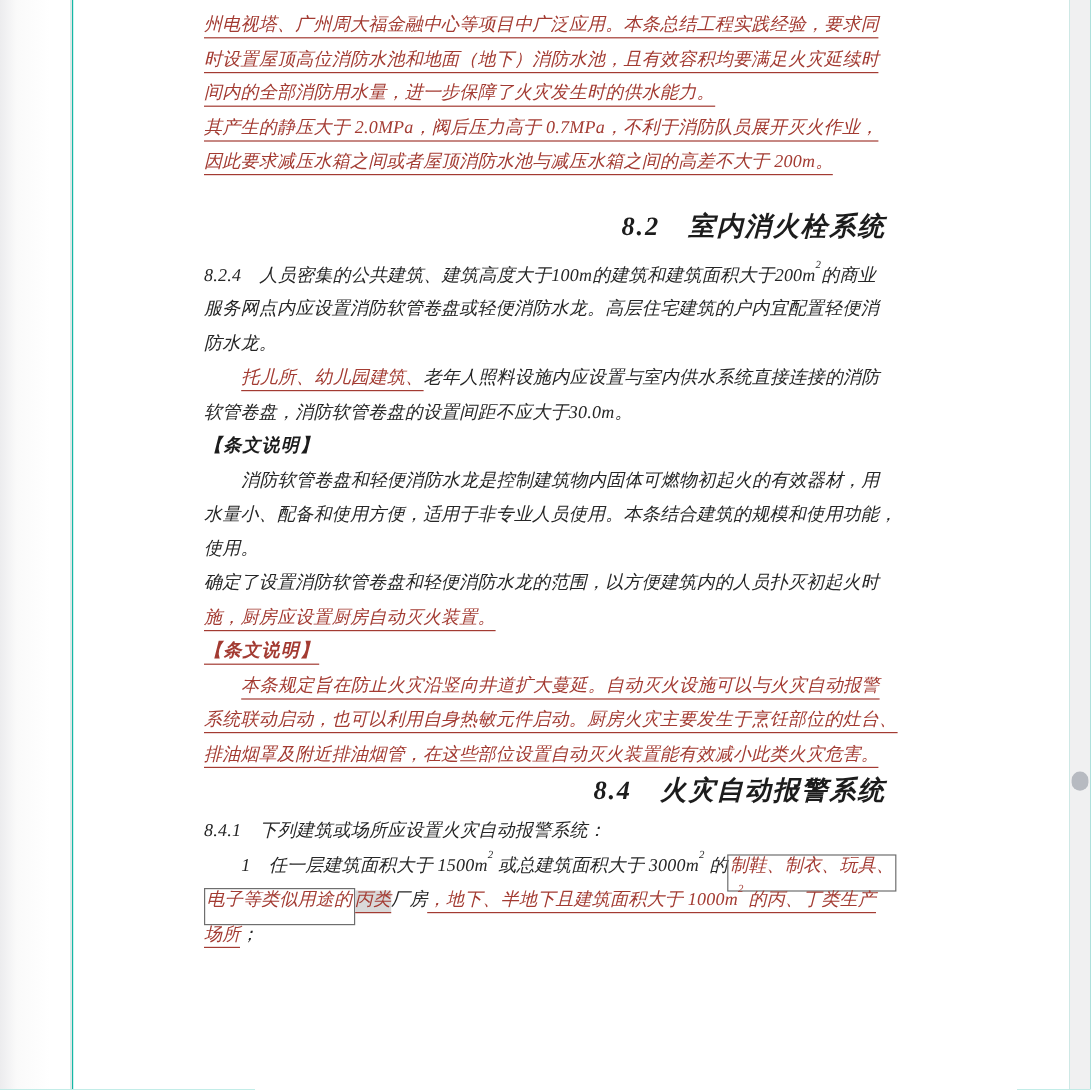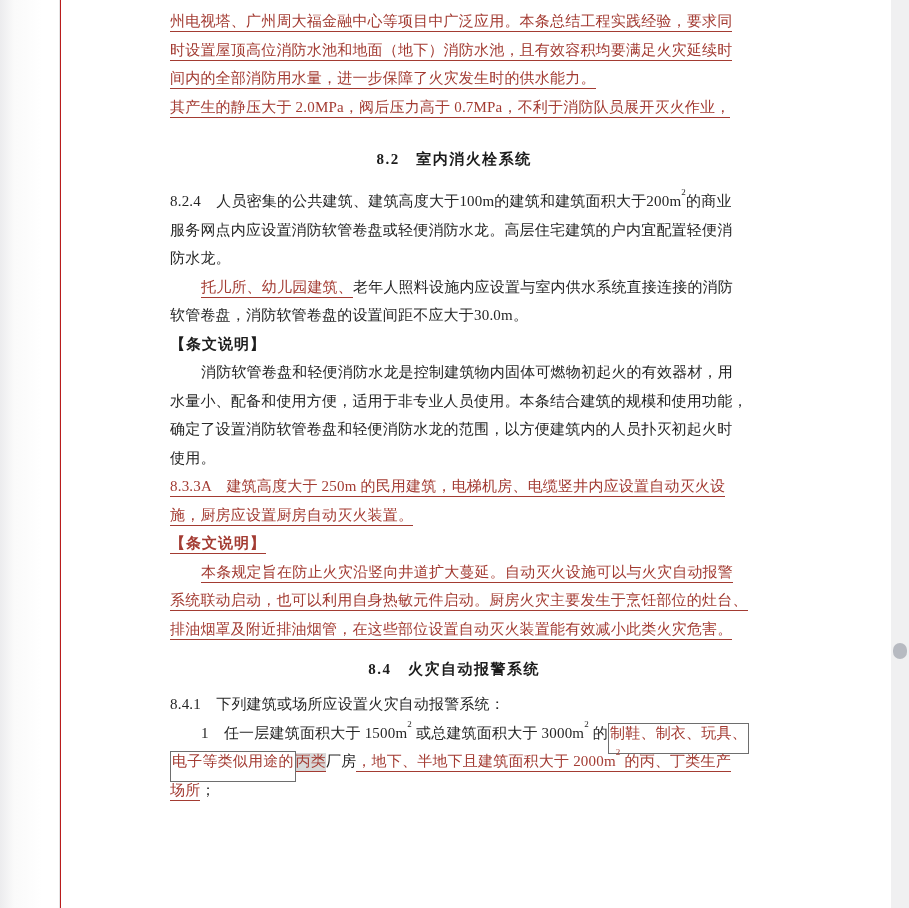--- a/index.html
+++ b/index.html
@@ -1,37 +1,37 @@
 <!DOCTYPE html>
 <html style="--red: #a33b32; --black: #262626; --box_border: #6e6e6e; --shade_bg: #d9d9d9; --page_edge: #e4e4e5; --scroll_track: #f0f0f1; --scroll_thumb: #b7bac1;"><head>
 <meta charset="utf-8">
 <style>
   * { margin:0; padding:0; box-sizing:border-box; }
   html,body { width:909px; height:908px; overflow:hidden; background:#ffffff;
     font-family:"Liberation Serif","DejaVu Serif",serif; }
-  .viewer { position:relative; width:909px; height:908px; background:#b91c1c; overflow:hidden; }
+  .viewer { position:relative; width:909px; height:908px; background:#14b8a6; overflow:hidden;font-style:italic; }
 
   
   .gutter-left { position:absolute; left:0; top:0; bottom:0; width:60px;
     background:linear-gradient(to right,#ececee 0px,#fafafa 14px,#ffffff 42px);
     border-right:1px solid var(--page_edge,#e4e4e5); }
 
   
   .page { position:absolute; left:61px; top:0; bottom:0; width:830px; background:#ffffff; }
 
   
   .content { position:absolute; left:109px; top:7px; width:568px;
     font-size:15px; color:var(--black,#262626); letter-spacing:0.2px; }
 
   .line { line-height:28.5px; height:28.5px; white-space:nowrap; }
   .line.indent { padding-left:31px; }
 
-  .heading { text-align:center; font-weight:bold; font-size:15px; line-height:27px;
+  .heading { text-align:right; font-weight:bold; font-size:22px; line-height:27px;
     height:27px; margin:25px 0 14px 0; letter-spacing:1.5px; color:#1c1c1c; white-space:nowrap; }
-  .heading.tight { margin:13px 0 7px 0; }
+  .heading.tight { margin:2px 0 7px 0; }
 
   .seg { display:inline; }
   .seg-k  { color:var(--black,#262626); }
   .seg-kb { color:#1c1c1c; font-weight:bold; letter-spacing:1px; }
   .seg-r  { color:var(--red,#a33b32); border-bottom:1px solid var(--red,#a33b32); padding-bottom:2px; }
   .seg-rb { color:var(--red,#a33b32); font-weight:bold; letter-spacing:1px;
             border-bottom:1px solid var(--red,#a33b32); padding-bottom:2px; }
   .seg-rbox { color:var(--red,#a33b32); border:1px solid var(--box_border,#6e6e6e); padding:1px 1px 12px 1px; }
   .seg-rshade { color:var(--red,#a33b32); background:var(--shade_bg,#d9d9d9);
             border-bottom:1px solid var(--red,#a33b32); padding-bottom:2px; }
@@ -47,40 +47,40 @@
 <body>
 
 <div class="viewer">
   <div class="gutter-left"></div>
   <div class="page">
     <div class="content" id="doc-content">
         <div class="line"><span class="seg seg-r">州电视塔、广州周大福金融中心等项目中广泛应用。本条总结工程实践经验，要求同</span></div>
         <div class="line"><span class="seg seg-r">时设置屋顶高位消防水池和地面（地下）消防水池，且有效容积均要满足火灾延续时</span></div>
         <div class="line"><span class="seg seg-r">间内的全部消防用水量，进一步保障了火灾发生时的供水能力。</span></div>
         <div class="line"><span class="seg seg-r">其产生的静压大于 2.0MPa，阀后压力高于 0.7MPa，不利于消防队员展开灭火作业，</span></div>
+        <div class="line"><span class="seg seg-r">因此要求减压水箱之间或者屋顶消防水池与减压水箱之间的高差不大于 200m。</span></div>
         <div class="heading">8.2　室内消火栓系统</div>
         <div class="line"><span class="seg seg-k">8.2.4　人员密集的公共建筑、建筑高度大于100m的建筑和建筑面积大于200m</span><span class="seg seg-k"><sup>2</sup></span><span class="seg seg-k">的商业</span></div>
         <div class="line"><span class="seg seg-k">服务网点内应设置消防软管卷盘或轻便消防水龙。高层住宅建筑的户内宜配置轻便消</span></div>
         <div class="line"><span class="seg seg-k">防水龙。</span></div>
         <div class="line indent"><span class="seg seg-r">托儿所、幼儿园建筑、</span><span class="seg seg-k">老年人照料设施内应设置与室内供水系统直接连接的消防</span></div>
         <div class="line"><span class="seg seg-k">软管卷盘，消防软管卷盘的设置间距不应大于30.0m。</span></div>
         <div class="line"><span class="seg seg-kb">【条文说明】</span></div>
         <div class="line indent"><span class="seg seg-k">消防软管卷盘和轻便消防水龙是控制建筑物内固体可燃物初起火的有效器材，用</span></div>
         <div class="line"><span class="seg seg-k">水量小、配备和使用方便，适用于非专业人员使用。本条结合建筑的规模和使用功能，</span></div>
+        <div class="line"><span class="seg seg-k">使用。</span></div>
         <div class="line"><span class="seg seg-k">确定了设置消防软管卷盘和轻便消防水龙的范围，以方便建筑内的人员扑灭初起火时</span></div>
-        <div class="line"><span class="seg seg-k">使用。</span></div>
-        <div class="line"><span class="seg seg-r">8.3.3A　建筑高度大于 250m 的民用建筑，电梯机房、电缆竖井内应设置自动灭火设</span></div>
         <div class="line"><span class="seg seg-r">施，厨房应设置厨房自动灭火装置。</span></div>
         <div class="line"><span class="seg seg-rb">【条文说明】</span></div>
         <div class="line indent"><span class="seg seg-r">本条规定旨在防止火灾沿竖向井道扩大蔓延。自动灭火设施可以与火灾自动报警</span></div>
         <div class="line"><span class="seg seg-r">系统联动启动，也可以利用自身热敏元件启动。厨房火灾主要发生于烹饪部位的灶台、</span></div>
         <div class="line"><span class="seg seg-r">排油烟罩及附近排油烟管，在这些部位设置自动灭火装置能有效减小此类火灾危害。</span></div>
         <div class="heading tight">8.4　火灾自动报警系统</div>
         <div class="line"><span class="seg seg-k">8.4.1　下列建筑或场所应设置火灾自动报警系统：</span></div>
         <div class="line indent"><span class="seg seg-k">1　任一层建筑面积大于 1500m</span><span class="seg seg-k"><sup>2</sup></span><span class="seg seg-k"> 或总建筑面积大于 3000m</span><span class="seg seg-k"><sup>2</sup></span><span class="seg seg-k"> 的</span><span class="seg seg-rbox">制鞋、制衣、玩具、</span></div>
-        <div class="line"><span class="seg seg-rbox">电子等类似用途的</span><span class="seg seg-rshade">丙类</span><span class="seg seg-k">厂房</span><span class="seg seg-r">，地下、半地下且建筑面积大于 2000m</span><span class="seg seg-r"><sup>2</sup></span><span class="seg seg-r"> 的丙、丁类生产</span></div>
+        <div class="line"><span class="seg seg-rbox">电子等类似用途的</span><span class="seg seg-rshade">丙类</span><span class="seg seg-k">厂房</span><span class="seg seg-r">，地下、半地下且建筑面积大于 1000m</span><span class="seg seg-r"><sup>2</sup></span><span class="seg seg-r"> 的丙、丁类生产</span></div>
         <div class="line"><span class="seg seg-r">场所</span><span class="seg seg-k">；</span></div>
       </div>
   </div>
   <div class="scrollbar">
     <div class="scroll-thumb" id="scroll-thumb" style="top: 643px;"></div>
   </div>
 </div>
 
 </body></html>

